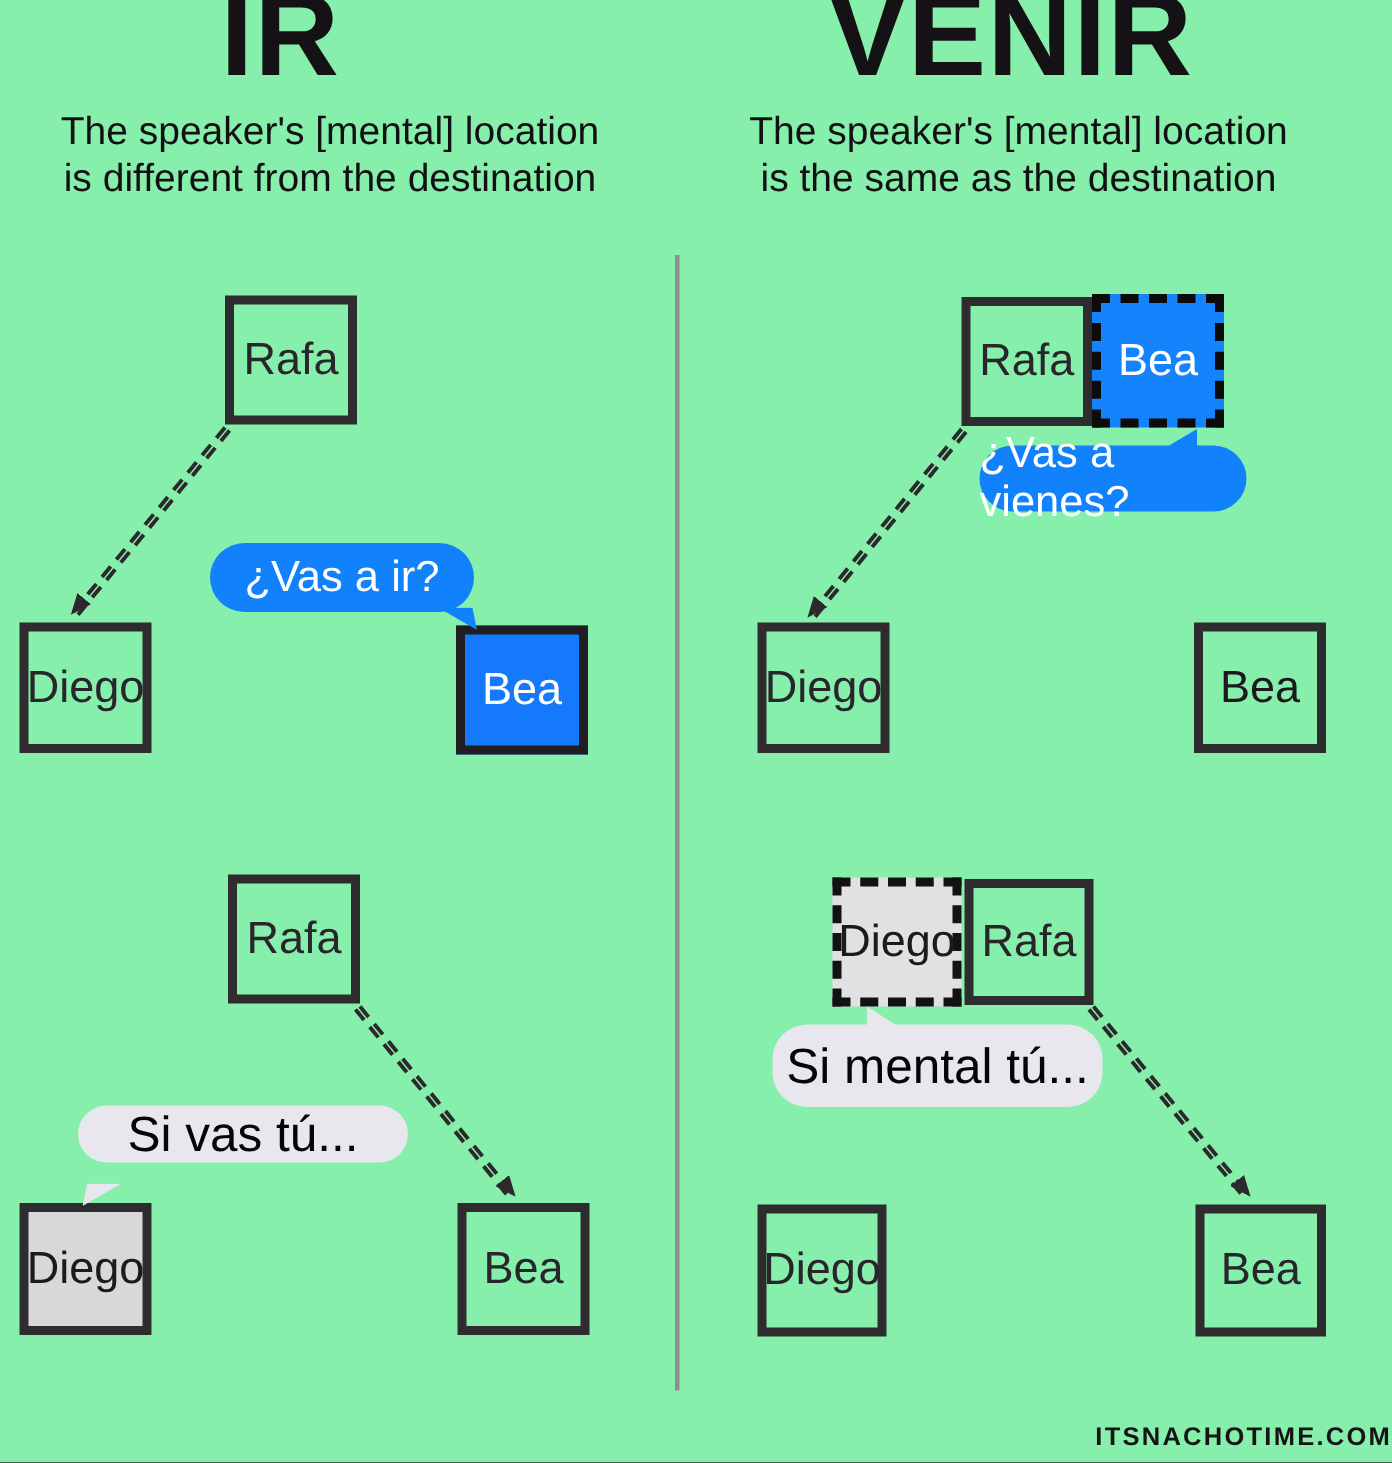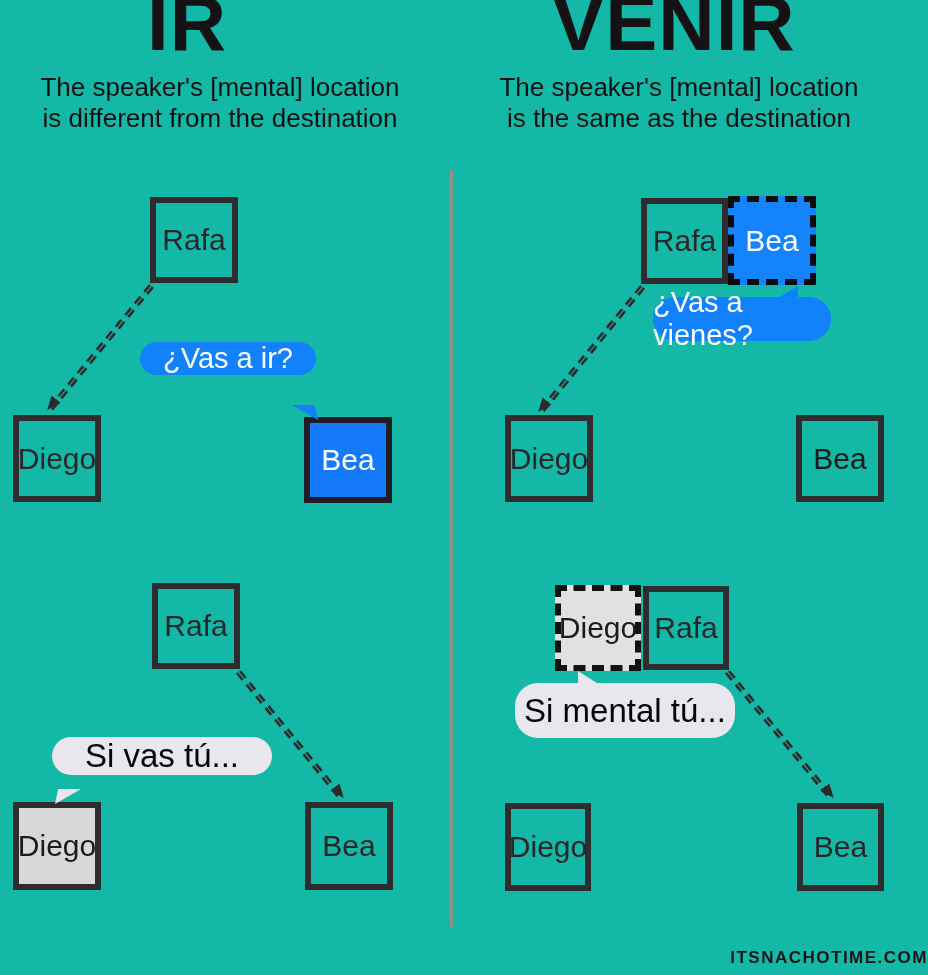--- a/index.html
+++ b/index.html
@@ -1,17 +1,17 @@
 <!DOCTYPE html>
 <html><head>
 <meta charset="utf-8">
 <style>
   html,body { margin:0; padding:0; background:#000; }
   .canvas {
-    position:relative; width:928px; height:975px; background:#14b8a6;
+    position:relative; width:928px; height:975px; background:#86efac;
     overflow:hidden; font-family:"Liberation Sans", sans-serif;
   }
 
   
   .col-title {
     position:absolute; top:-16px; font-size:78px; font-weight:700;
     color:#141214; text-align:center; letter-spacing:1px; line-height:1;
   }
   .col-title.left  { left:0;   width:374px; }
   .col-title.right { left:464px; width:420px; }
@@ -101,21 +101,21 @@
   <div class="col-title left">IR</div>
   <div class="col-subtitle left">
     <div>The speaker's [mental] location</div>
     <div>is different from the destination</div>
   </div>
 
   <div class="box" style="left:150px; top:197px;">
     <span>Rafa</span>
   </div>
 
-  <div class="bubble blue" style="left:140px; top:342px; width:176px; height:33px;">
+  <div class="bubble blue" style="left:140px; top:362px; width:176px; height:46px;">
     <span>¿Vas a ir?</span>
   </div>
   <div class="tail blue bottom-right" style="left:292px; top:405px; width:26px; height:15px;"></div>
 
   <div class="box" style="left:13px; top:415px; height:87px;">
     <span>Diego</span>
   </div>
 
   <div class="box blue" style="left:304px; top:417px;">
     <span>Bea</span>

